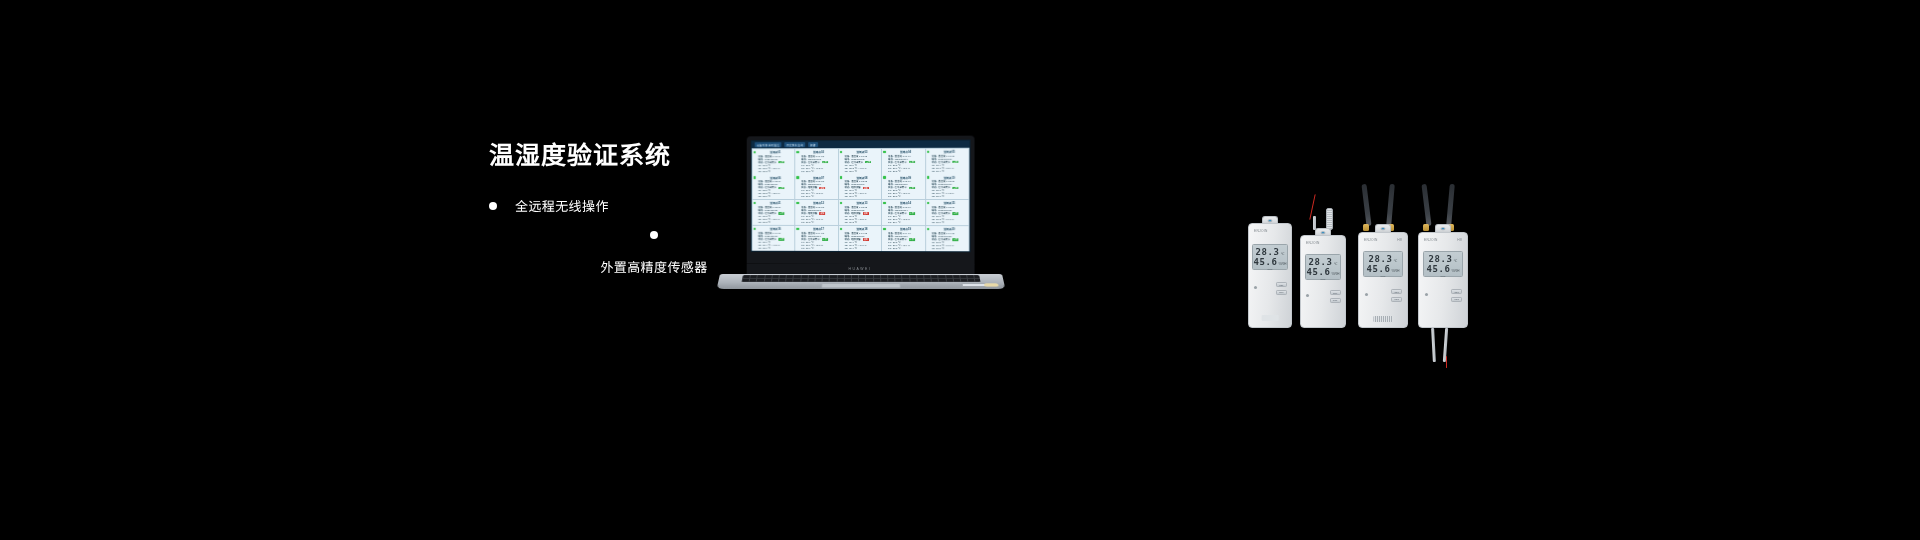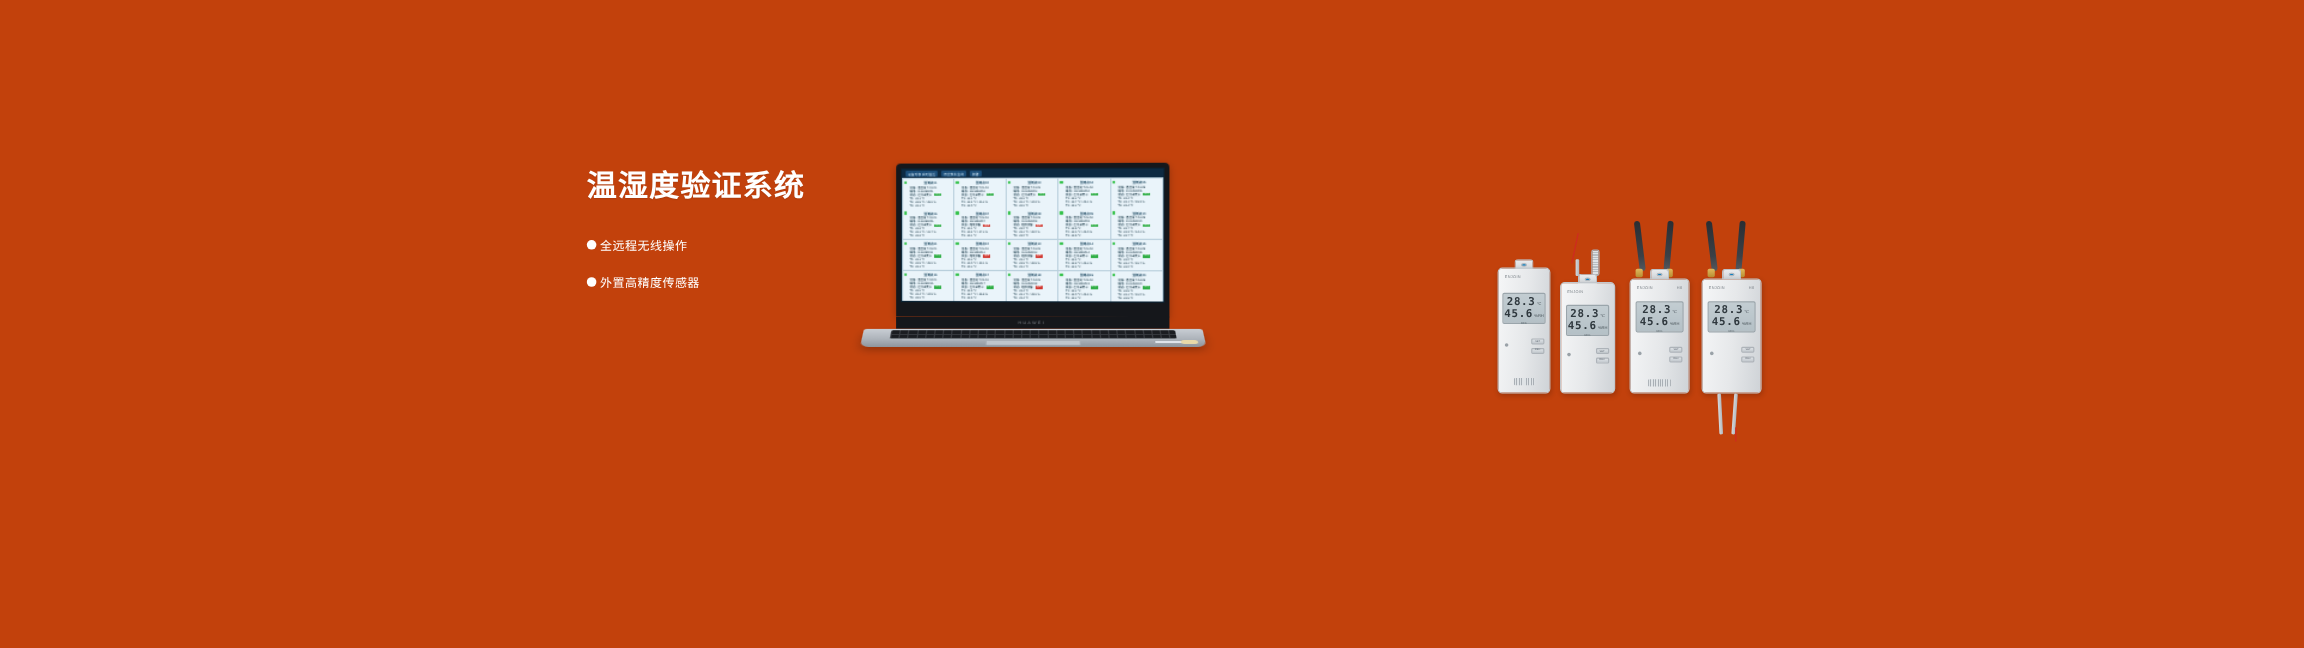--- a/index.html
+++ b/index.html
@@ -2,40 +2,40 @@
 <html lang="zh-CN"><head>
 <meta charset="utf-8">
 <style>
   * { margin:0; padding:0; box-sizing:border-box; }
   html,body { width:1920px; height:540px; overflow:hidden; }
   body {
     background:#0b80c4;
     font-family:"Liberation Sans","DejaVu Sans",sans-serif;
     position:relative;
   }
-  #banner { position:absolute; inset:0; background:#c2410c; }
+  #banner { position:absolute; inset:0; background:#000000; }
 
   
   #copy { position:absolute; left:489px; top:140px; width:330px; }
   #headline {
     font-size:25px; font-weight:bold; color:#ffffff;
     letter-spacing:1px; line-height:1.2;
     text-shadow:0 1px 1px rgba(0,0,0,.12);
   }
   #subhead {
     margin-top:22px; font-size:14.5px; color:#ffffff;
     letter-spacing:.4px; line-height:1.3; font-weight:400;
   }
   #features { list-style:none; margin-top:26px; }
   #features li {
-    display:flex; align-items:center; gap:3px;
-    font-size:10px; color:#ffffff; letter-spacing:.4px;
+    display:flex; align-items:center; gap:18px;
+    font-size:13px; color:#ffffff; letter-spacing:.4px;
     margin-bottom:16px;
   }
-  #features li:last-child { margin-bottom:0; }
+  #features li:last-child { margin-bottom:0;flex-direction:column; }
   .bullet-dot {
     width:8px; height:8px; border-radius:50%;
     background:#ffffff; flex:0 0 auto;
   }
 
   
   #laptop { position:absolute; left:700px; top:136px; width:310px; height:168px; }
   .lid {
     position:absolute; left:46px; top:0; width:228px; height:128px;
     background:#15171b; border-radius:4px 4px 0 0;

